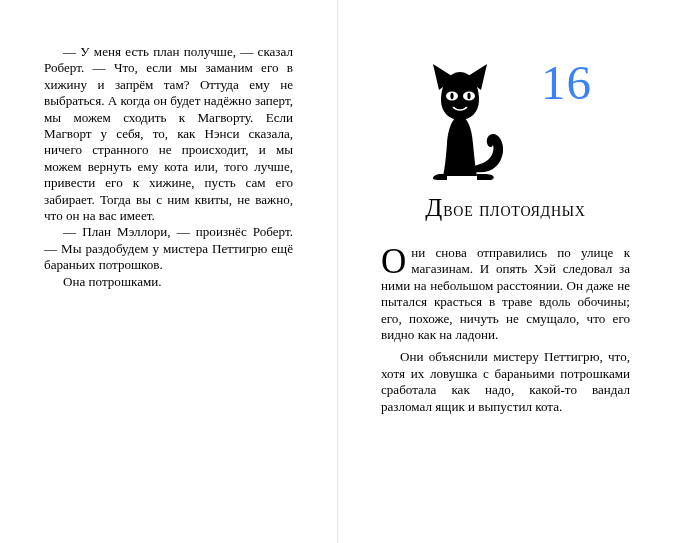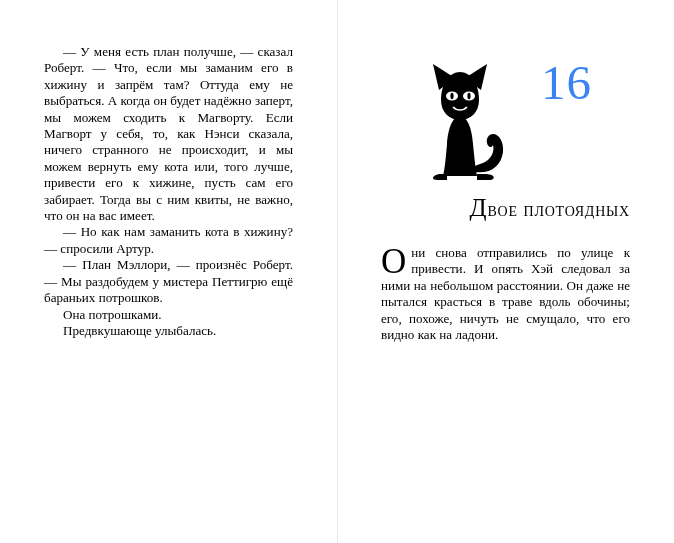--- a/index.html
+++ b/index.html
@@ -73,21 +73,21 @@
     left: 22px;
     top: 12px;
     width: 120px;
     height: 130px;
   }
   .chapter-title {
     position: absolute;
     left: 0;
     right: 0;
     top: 150px;
-    text-align: right;
+    text-align: center;
     font-size: 19.5px;
     letter-spacing: 0.8px;
     font-variant: small-caps;
     text-transform: lowercase;
     white-space: nowrap;
   }
   .chapter-title .cap {
     font-size: 25px;
     text-transform: uppercase;
   }
@@ -129,24 +129,22 @@
   .spacer-sm { height: 6px; }
 </style>
 </head>
 <body>
 
 <div class="spread">
 
   <div class="page page-left">
     <div class="body-text">
       <p>— У меня есть план получше, — сказал Роберт. — Что, если мы заманим его в хижину и запрём там? Оттуда ему не выбраться. А когда он будет надёжно заперт, мы можем сходить к Магворту. Если Магворт у себя, то, как Нэнси сказала, ничего странного не происходит, и мы можем вернуть ему кота или, того лучше, привести его к хижине, пусть сам его забирает. Тогда вы с ним квиты, не важно, что он на вас имеет.</p>
-      <p>— Но как нам заманить кота в хижину? — спросили Артур.</p>
       <p>— План Мэллори, — произнёс Роберт. — Мы раздобудем у мистера Петтигрю ещё бараньих потрошков.</p>
       <p>Она потрошками.</p>
-      <p>Предвкушающе улыбалась.</p>
     </div>
   </div>
 
   <div class="gutter"></div>
 
   <div class="page page-right">
 
     <div class="chapter-head">
 
       <div class="cat-art">
@@ -184,21 +182,22 @@
 
       <div class="chapter-number">16</div>
 
       <div class="chapter-title">
         <span class="cap">Д</span><span>вое плотоядных</span>
       </div>
     </div>
 
     <div class="dropcap-para">
       <span class="dropcap">О</span>
-      <p class="after-drop">ни снова отправились по улице к привести. И опять Хэй следовал за ними на небольшом расстоянии. Он даже не пытался красться в траве вдоль обочины; его, похоже, ничуть не смущало, что его видно как на ладони.</p>
+      <p class="after-drop">ни снова отправились по улице к магазинам. И опять Хэй следовал за ними на небольшом расстоянии. Он даже не пытался красться в траве вдоль обочины; его, похоже, ничуть не смущало, что его видно как на ладони.</p>
     </div>
 
     <div class="spacer-sm"></div>
 
+    <p class="tail-para">Они объяснили мистеру Петтигрю, что, хотя их ловушка с бараньими потрошками сработала как надо, какой-то вандал разломал ящик и выпустил кота.</p>
 
   </div>
 
 </div>
 
 </body></html>

